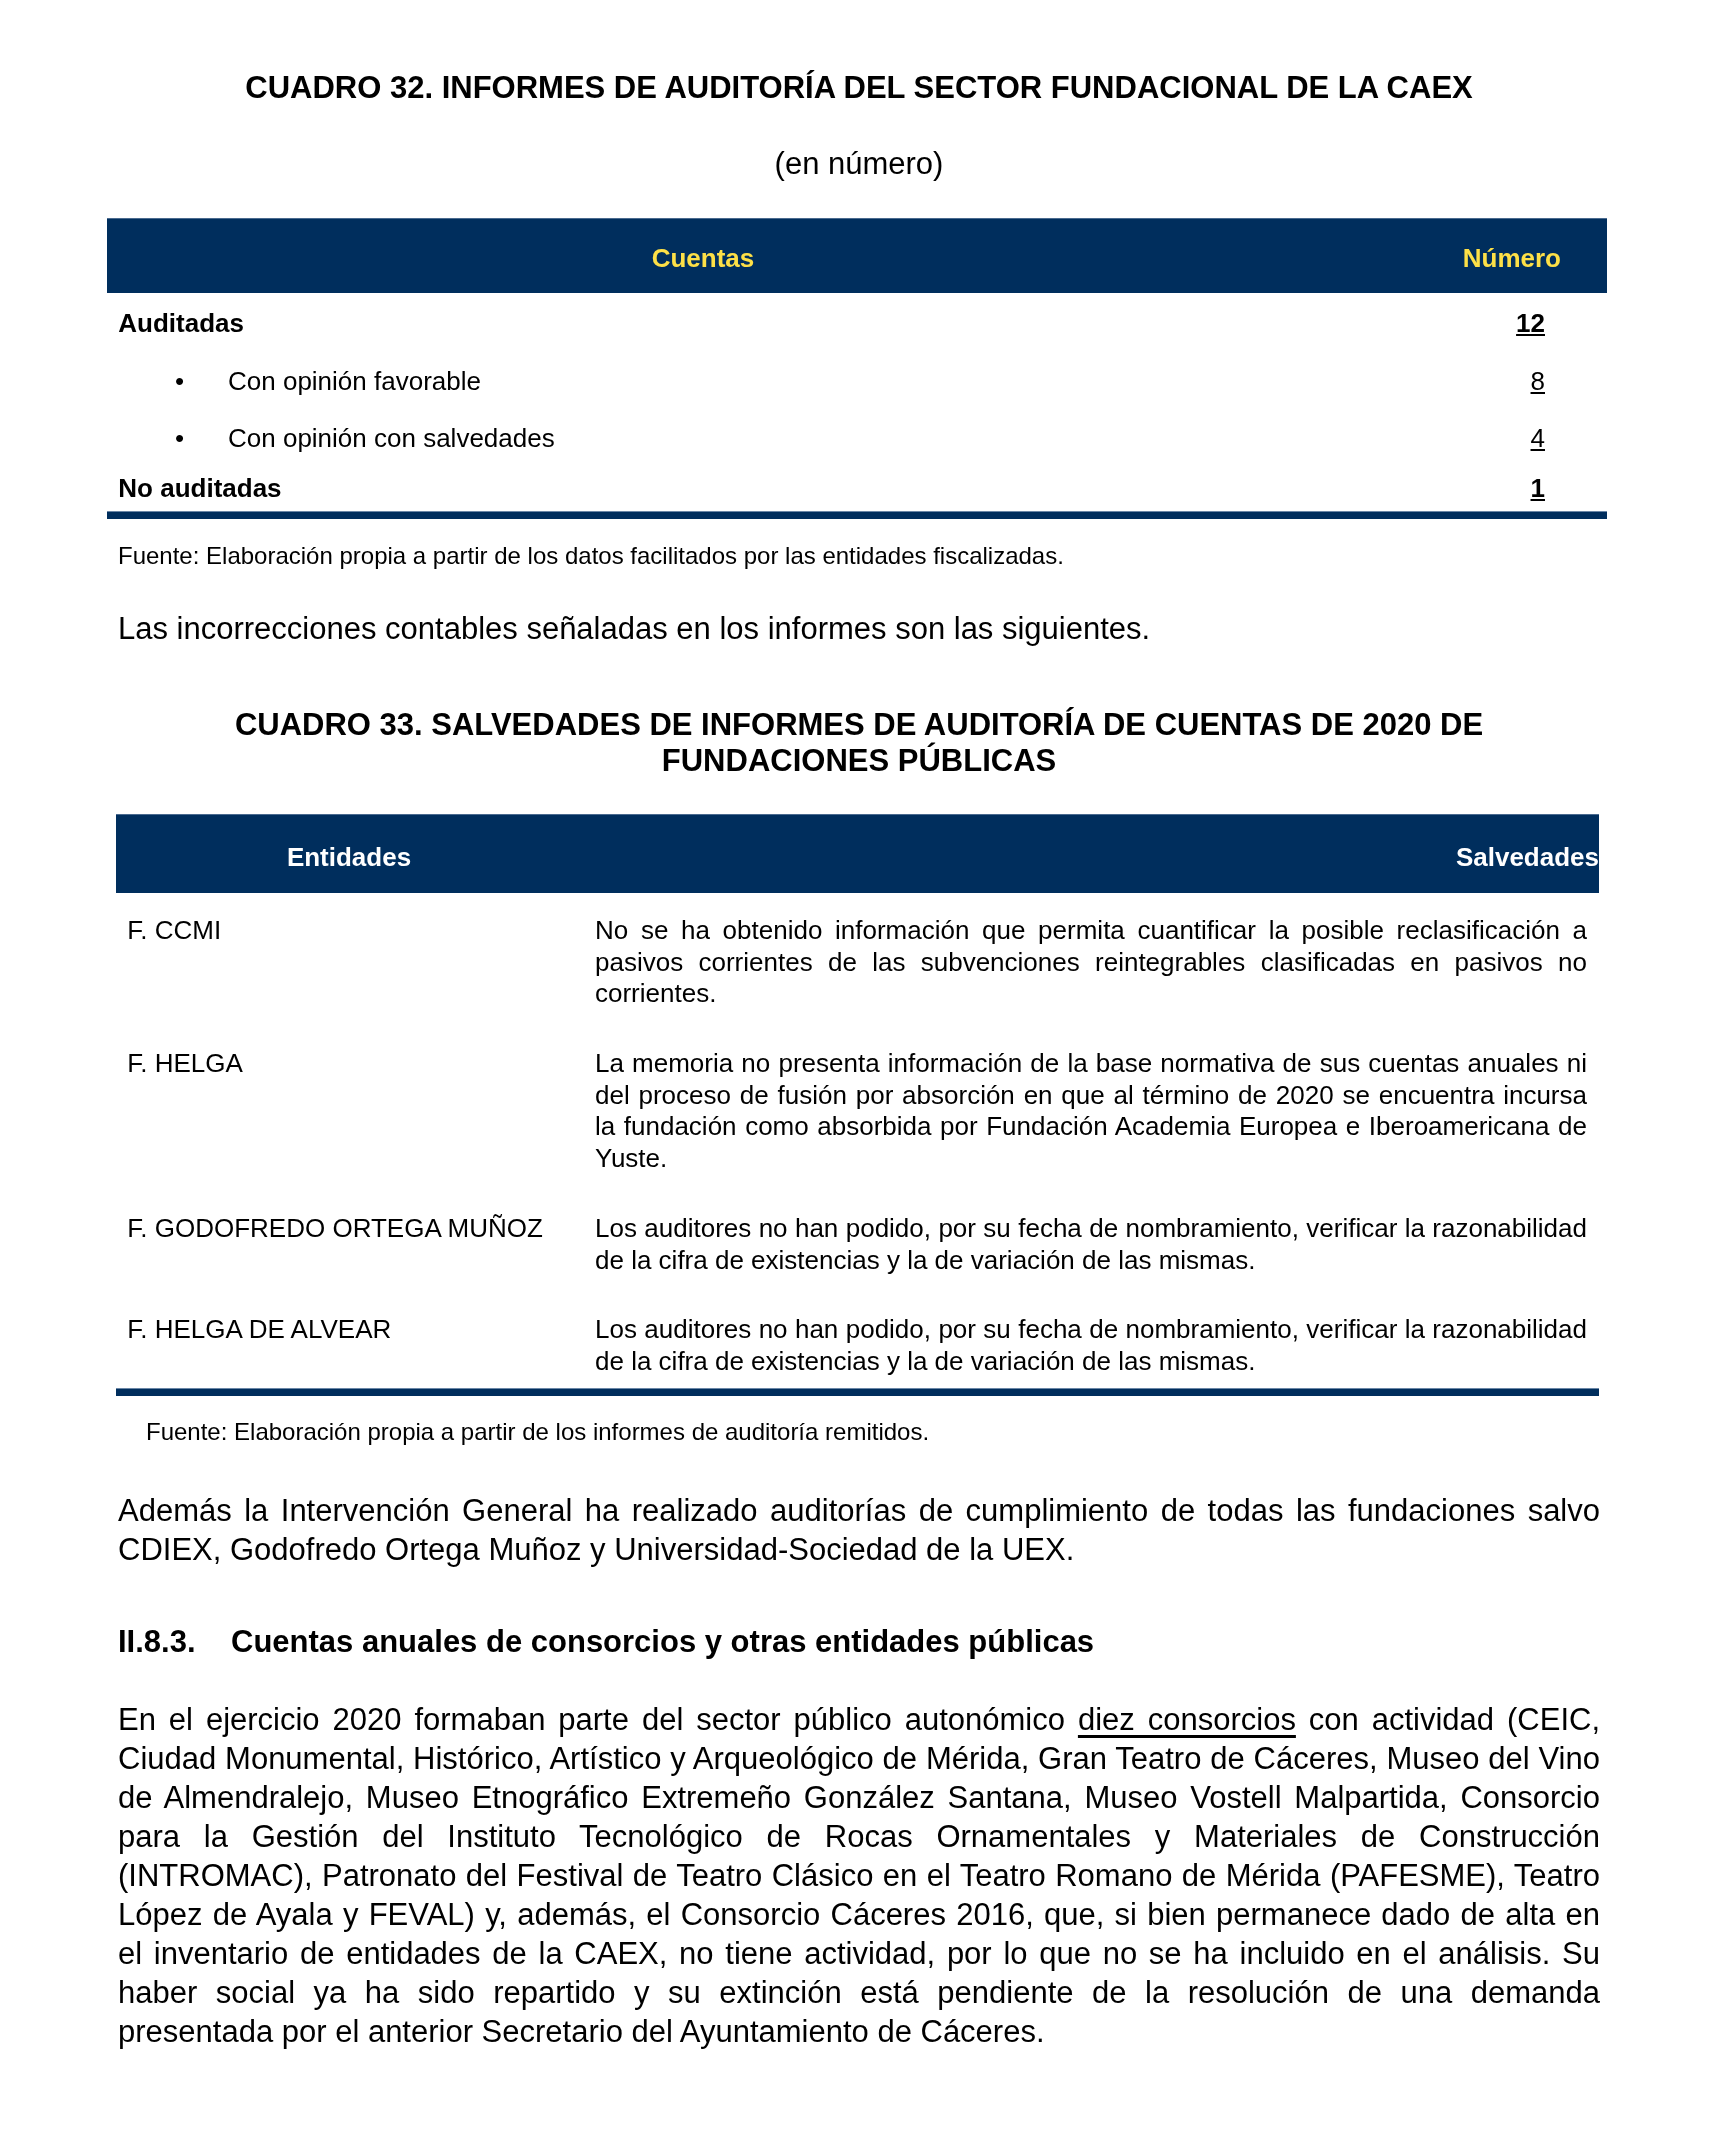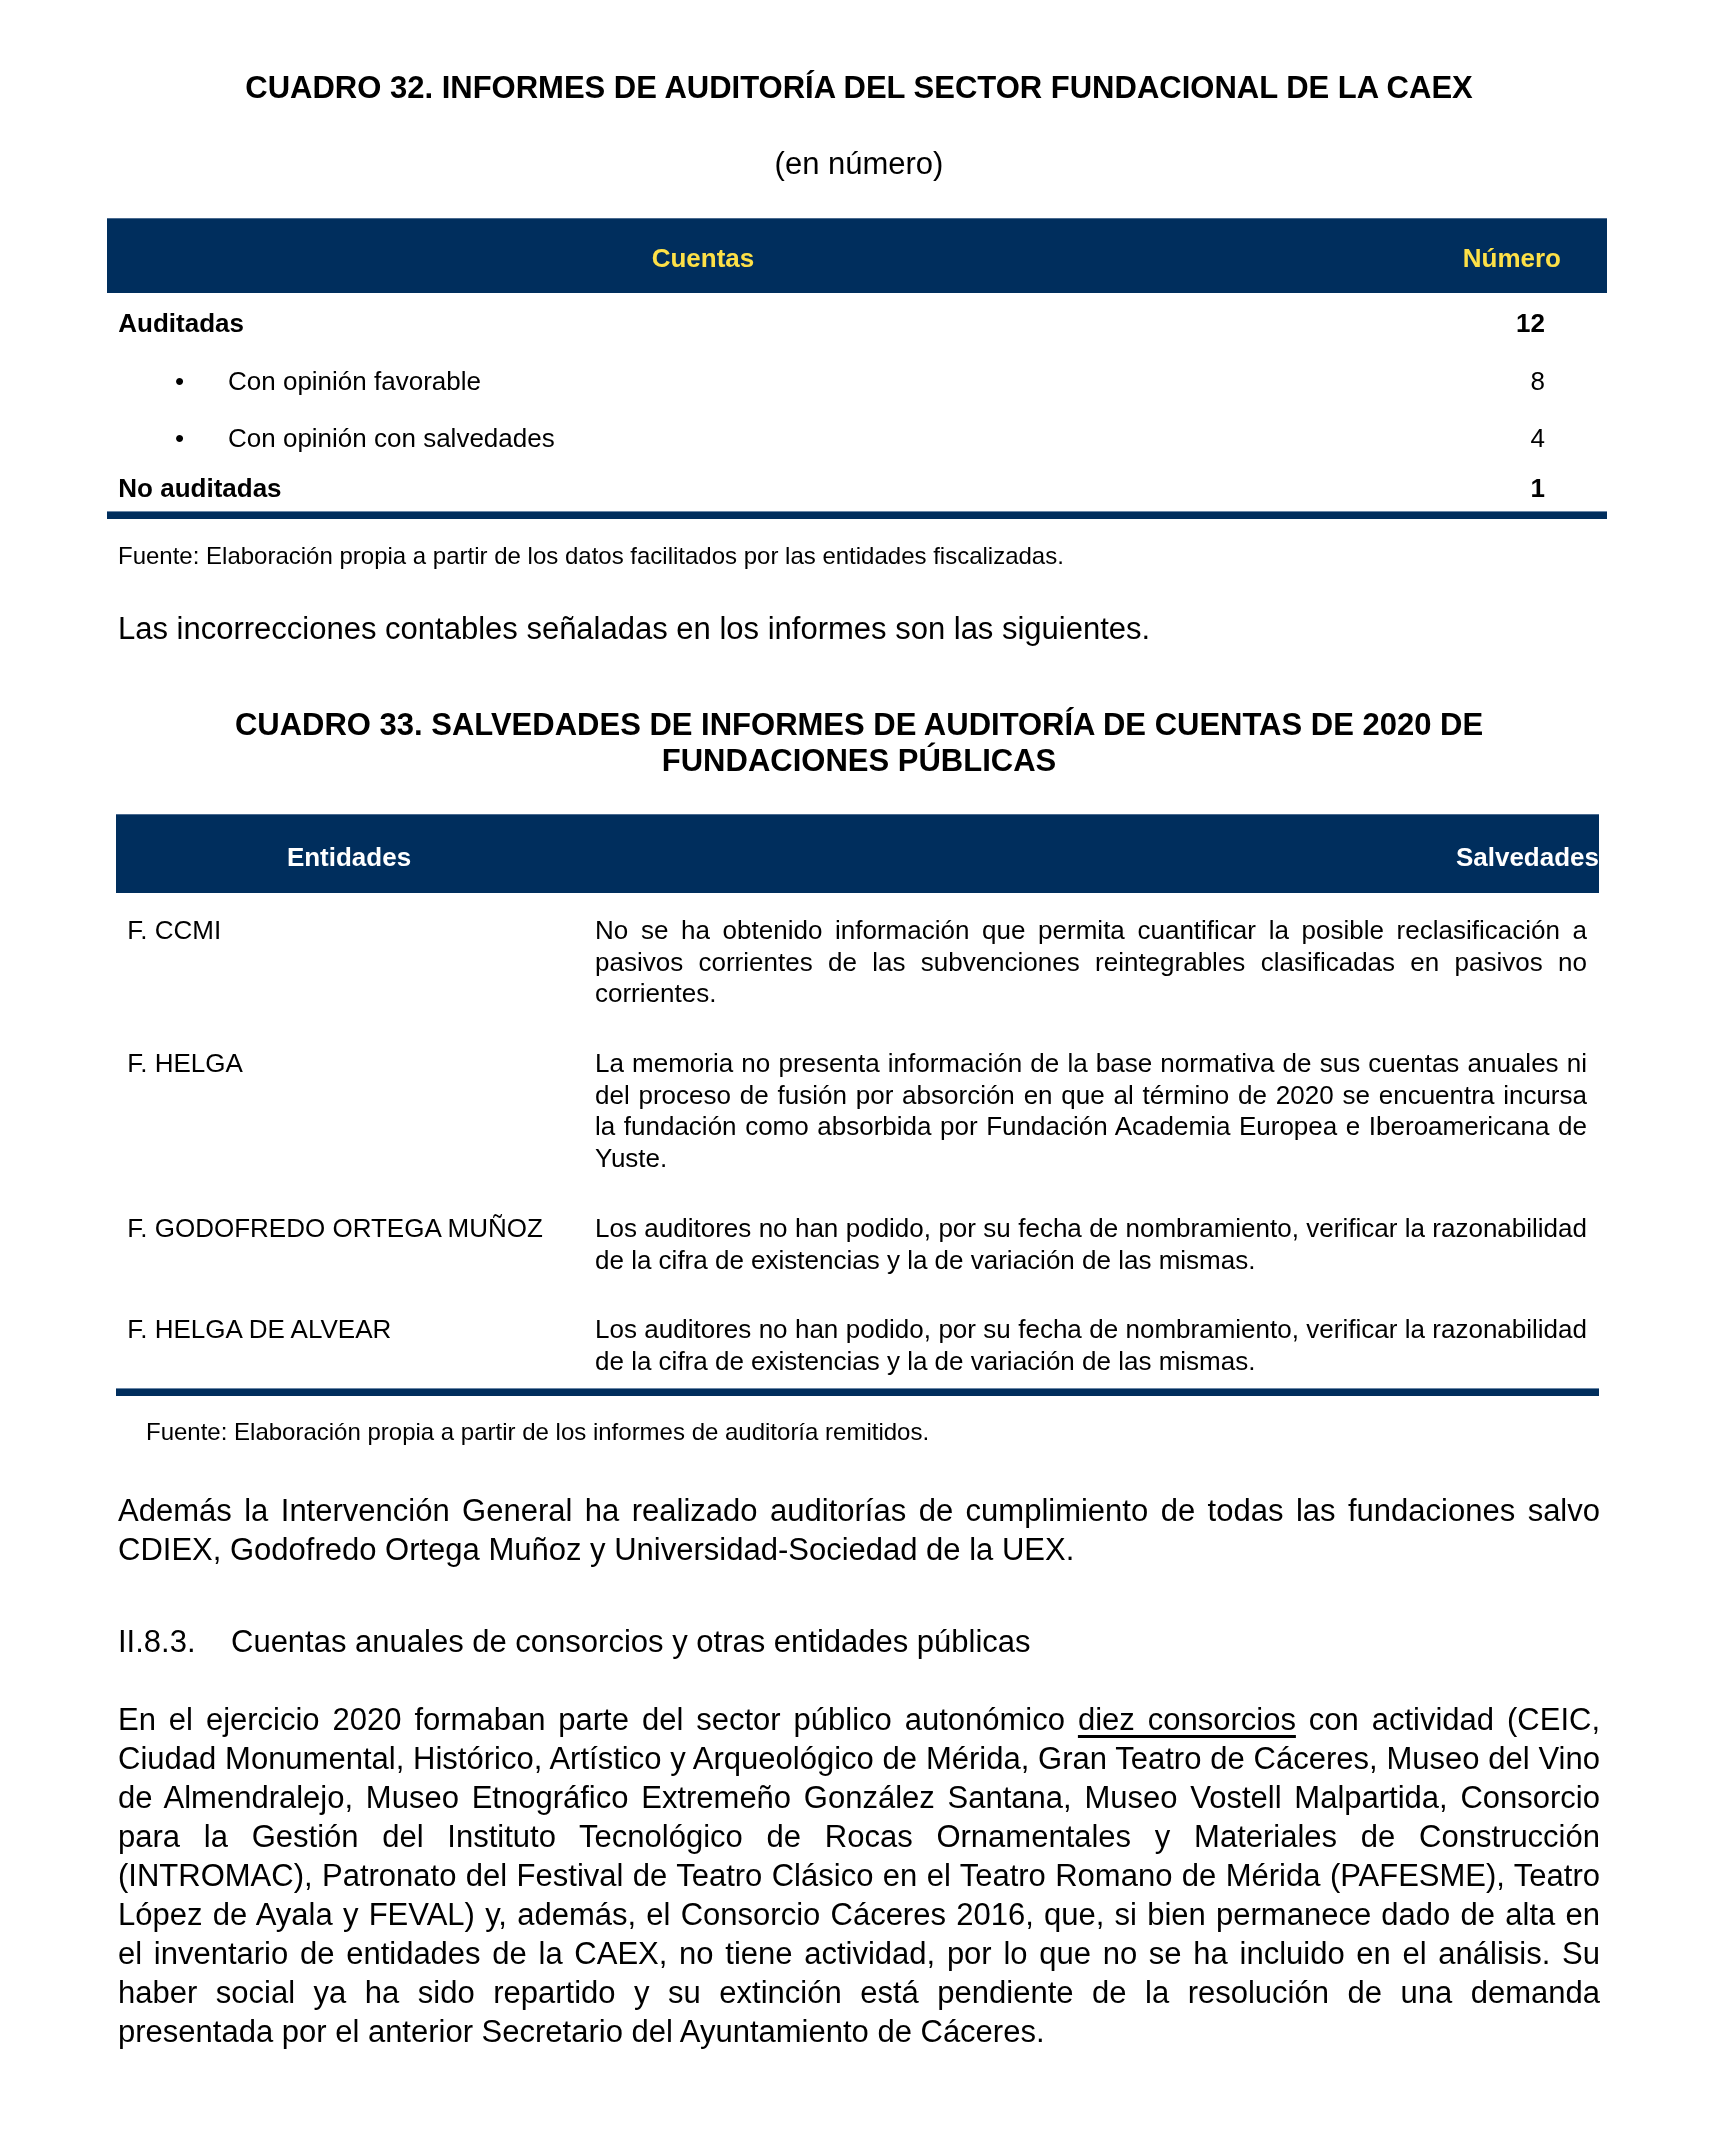--- a/index.html
+++ b/index.html
@@ -19,40 +19,40 @@
   .t1-head {
     background: #002e5d; height: 74px; position: relative; color: #fde047; font-weight: bold; font-size: 26px;
     border-top: 1.6px solid #4a6a8f;
   }
   .t1-head .c1 { position: absolute; left: 0; width: 1192px; text-align: center; top: 24px; }
   .t1-head .c2 { position: absolute; right: 46px; top: 24px; }
   .t1-row { position: absolute; left: 0; width: 1500px; font-size: 26px; line-height: 32px; }
   .t1-row .lbl { position: absolute; left: 11.3px; }
   .t1-row .lbl.sub { left: 121px; }
   .t1-row .bullet { position: absolute; left: 68px; }
-  .t1-row .val { position: absolute; right: 62px; text-align: right; }
+  .t1-row .val { position: absolute; right: 62px; text-align: right; text-decoration: underline; }
   .bold { font-weight: bold; }
   .bar { background: #002e5d; height: 6.5px; border-top: 0.8px solid #6a86a6; }
 
   .source { left: 118px; font-size: 24px; line-height: 31px; }
   .para { left: 118px; width: 1482px; font-size: 31px; line-height: 39px; text-align: justify; }
 
   
   .t2 { left: 116px; width: 1483px; top: 814px; }
   .t2-head {
     background: #002e5d; height: 78px; position: relative; color: #fff; font-weight: bold; font-size: 26px;
     border-top: 1.6px solid #4a6a8f;
   }
   .t2-head .c1 { position: absolute; left: 0; width: 466px; text-align: center; top: 27px; }
   .t2-head .c2 { position: absolute; left: 466px; right: 0; text-align: right; top: 27px; }
   .t2-row { position: absolute; left: 0; width: 1483px; font-size: 26px; line-height: 31.5px; }
   .t2-row .ent { position: absolute; left: 11.3px; width: 447px; text-align: justify; text-align-last: left; }
   .t2-row .sal { position: absolute; left: 479px; width: 992px; text-align: justify; }
 
-  .heading { left: 118px; font-weight: normal; font-size: 31px; line-height: 39px; }
+  .heading { left: 118px; font-weight: bold; font-size: 31px; line-height: 39px; }
   .heading .num { display: inline-block; width: 113px; }
   .u { text-decoration: underline; text-underline-offset: 4.8px; }
 </style>
 </head>
 <body>
 
 <div class="abs title" style="top:68px;">CUADRO 32. INFORMES DE AUDITORÍA DEL SECTOR FUNDACIONAL DE LA CAEX</div>
 <div class="abs subtitle" style="top:144px;">(en número)</div>
 
 <div class="abs t1">

